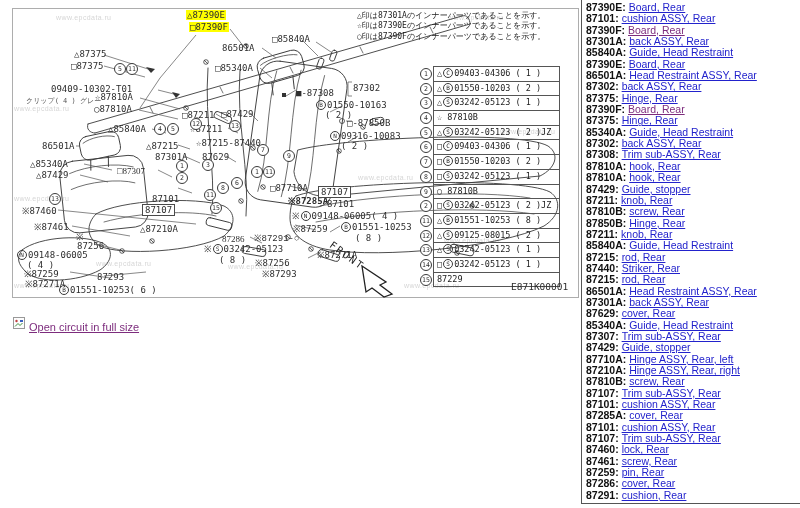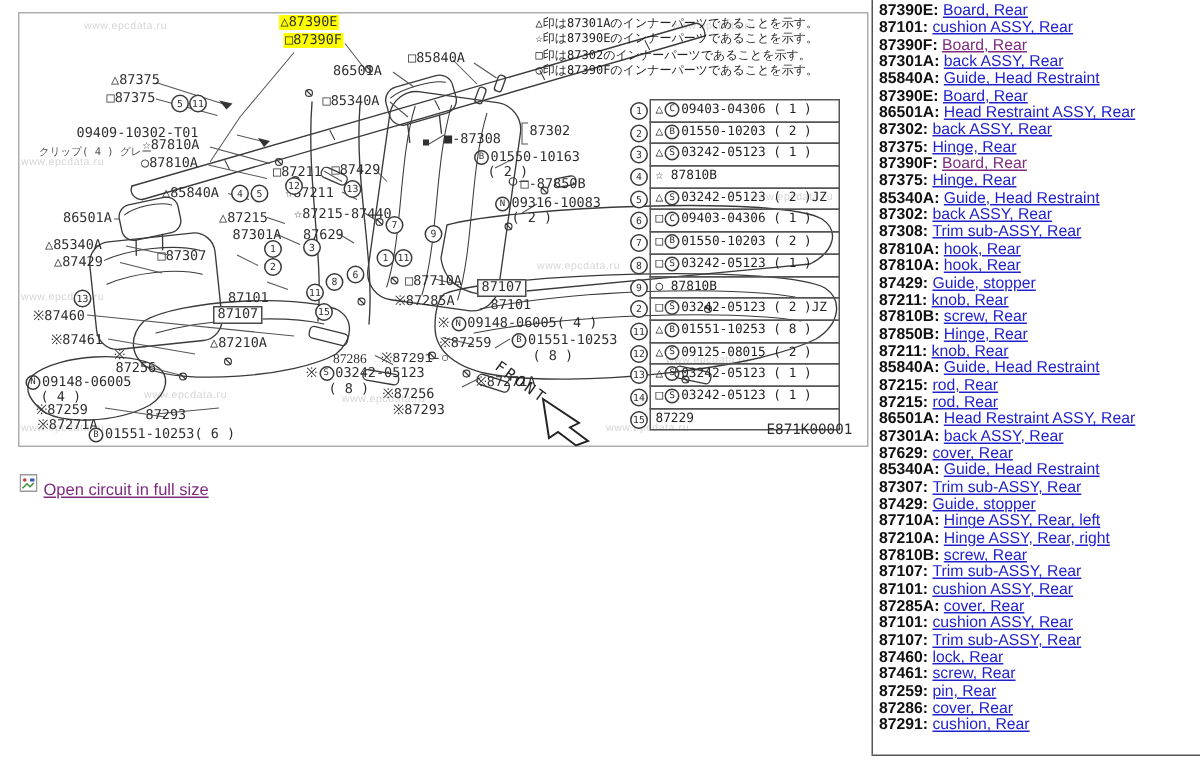--- a/index.html
+++ b/index.html
@@ -222,42 +222,42 @@
       <div class="dlbl" style="left: 42px; top: 141px;">86501A</div>
       <div class="dlbl" style="left: 30px; top: 159px;">△85340A</div>
       <div class="dlbl" style="left: 36px; top: 170px;">△87429</div>
       <div class="dlbl" style="left: 182px; top: 110px;">□87211</div>
       <div class="dlbl" style="left: 221px; top: 109px; text-align: right;">□87429</div>
       <div class="dlbl" style="left: 190px; top: 124px;">☆87211</div>
       <div class="dlbl" style="left: 146px; top: 141px;">△87215</div>
       <div class="dlbl" style="left: 196px; top: 138px;">☆87215-87440</div>
       <div class="dlbl" style="left: 155px; top: 152px;">87301A</div>
       <div class="dlbl" style="left: 202px; top: 152px;">87629</div>
-      <div class="dlbl" style="left: 105px; top: 166px;">□87307</div>
+      <div class="dlbl" style="left: 117px; top: 166px; font-family: Liberation Serif, serif;">□87307</div>
       <div class="dlbl" style="left: 140px; top: 184px; margin-top: 40px;">△87210A</div>
       <div class="dlbl" style="left: 152px; top: 194px;">87101</div>
       <div class="dlbl bx" style="left: 142px; top: 204px;">87107</div>
       <div class="dlbl" style="left: 22px; top: 206px;">※87460</div>
       <div class="dlbl" style="left: 34px; top: 222px;">※87461</div>
       <div class="dlbl" style="left: 76px; top: 232px;">※</div>
       <div class="dlbl" style="left: 77px; top: 241px;">87256</div>
       <div class="dlbl" style="left: 16px; top: 250px;"><span class="clt">N</span>09148-06005</div>
       <div class="dlbl" style="left: 27px; top: 260px;">( 4 )</div>
       <div class="dlbl" style="left: 24px; top: 269px;">※87259</div>
       <div class="dlbl" style="left: 25px; top: 279px;">※87271A</div>
       <div class="dlbl" style="left: 97px; top: 272px;">87293</div>
       <div class="dlbl" style="left: 58px; top: 285px;"><span class="clt">B</span>01551-10253( 6 )</div>
       <div class="dlbl" style="left: 222px; top: 234px; font-family: Liberation Serif, serif;">87286</div>
       <div class="dlbl" style="left: 254px; top: 234px; font-family: Liberation Mono, monospace;">※87291-○</div>
       <div class="dlbl" style="left: 204px; top: 244px;">※<span class="clt">S</span>03242-05123</div>
       <div class="dlbl" style="left: 219px; top: 255px;">( 8 )</div>
       <div class="dlbl" style="left: 255px; top: 258px;">※87256</div>
       <div class="dlbl" style="left: 262px; top: 269px;">※87293</div>
       <div class="dlbl" style="left: 270px; top: 183px;">□87710A</div>
-      <div class="dlbl" style="left: 263px; top: 196px;">※87285A</div>
+      <div class="dlbl" style="left: 288px; top: 196px; font-weight: bold;">※87285A</div>
       <div class="dlbl bx" style="left: 318px; top: 186px;">87107</div>
       <div class="dlbl" style="left: 327px; top: 199px;">87101</div>
       <div class="dlbl" style="left: 292px; top: 211px;">※<span class="clt">N</span>09148-06005( 4 )</div>
       <div class="dlbl" style="left: 293px; top: 224px;">※87259</div>
       <div class="dlbl" style="left: 340px; top: 222px;"><span class="clt">B</span>01551-10253</div>
       <div class="dlbl" style="left: 355px; top: 233px;">( 8 )</div>
       <div class="dlbl" style="left: 317px; top: 250px;">※87271A</div>
       <div class="dlbl" style="left: 296px; top: 88px;">■-87308</div>
       <div class="dlbl" style="left: 353px; top: 83px;">87302</div>
       <div class="dlbl" style="left: 315px; top: 100px;"><span class="clt">B</span>01550-10163</div>
@@ -281,21 +281,20 @@
       <div class="cnum" style="left: 217px; top: 182px;">8</div>
       <div class="cnum" style="left: 204px; top: 189px;">11</div>
       <div class="cnum" style="left: 210px; top: 202px;">15</div>
       <div class="cnum" style="left: 283px; top: 150px;">9</div>
       <div class="cnum" style="left: 190px; top: 118px;">12</div>
     </div>
 
   <div class="legend" id="legend">
       <div>△印は87301Aのインナーパーツであることを示す。</div>
       <div>☆印は87390Eのインナーパーツであることを示す。</div>
-      <div>□印は87302のインナーパーツであることを示す。</div>
       <div>○印は87390Fのインナーパーツであることを示す。</div>
     </div>
 
   <div class="reftable" id="reftable">
       <div class="refrow"><span class="cnum">1</span><span>△<span class="clt">C</span>09403-04306 ( 1 )</span></div>
       <div class="refrow"><span class="cnum">2</span><span>△<span class="clt">B</span>01550-10203 ( 2 )</span></div>
       <div class="refrow"><span class="cnum">3</span><span>△<span class="clt">S</span>03242-05123 ( 1 )</span></div>
       <div class="refrow"><span class="cnum">4</span><span>☆ 87810B</span></div>
       <div class="refrow"><span class="cnum">5</span><span>△<span class="clt">S</span>03242-05123 ( 2 )JZ</span></div>
       <div class="refrow"><span class="cnum">6</span><span>□<span class="clt">C</span>09403-04306 ( 1 )</span></div>
@@ -346,20 +345,21 @@
       <div class="plrow"><span class="pnum">87308: </span><a class="plink" href="#">Trim sub-ASSY, Rear</a></div>
       <div class="plrow"><span class="pnum">87810A: </span><a class="plink" href="#">hook, Rear</a></div>
       <div class="plrow"><span class="pnum">87810A: </span><a class="plink" href="#">hook, Rear</a></div>
       <div class="plrow"><span class="pnum">87429: </span><a class="plink" href="#">Guide, stopper</a></div>
       <div class="plrow"><span class="pnum">87211: </span><a class="plink" href="#">knob, Rear</a></div>
       <div class="plrow"><span class="pnum">87810B: </span><a class="plink" href="#">screw, Rear</a></div>
       <div class="plrow"><span class="pnum">87850B: </span><a class="plink" href="#">Hinge, Rear</a></div>
       <div class="plrow"><span class="pnum">87211: </span><a class="plink" href="#">knob, Rear</a></div>
       <div class="plrow"><span class="pnum">85840A: </span><a class="plink" href="#">Guide, Head Restraint</a></div>
       <div class="plrow"><span class="pnum">87215: </span><a class="plink" href="#">rod, Rear</a></div>
+      <div class="plrow"><span class="pnum">87440: </span><a class="plink" href="#">Striker, Rear</a></div>
       <div class="plrow"><span class="pnum">87215: </span><a class="plink" href="#">rod, Rear</a></div>
       <div class="plrow"><span class="pnum">86501A: </span><a class="plink" href="#">Head Restraint ASSY, Rear</a></div>
       <div class="plrow"><span class="pnum">87301A: </span><a class="plink" href="#">back ASSY, Rear</a></div>
       <div class="plrow"><span class="pnum">87629: </span><a class="plink" href="#">cover, Rear</a></div>
       <div class="plrow"><span class="pnum">85340A: </span><a class="plink" href="#">Guide, Head Restraint</a></div>
       <div class="plrow"><span class="pnum">87307: </span><a class="plink" href="#">Trim sub-ASSY, Rear</a></div>
       <div class="plrow"><span class="pnum">87429: </span><a class="plink" href="#">Guide, stopper</a></div>
       <div class="plrow"><span class="pnum">87710A: </span><a class="plink" href="#">Hinge ASSY, Rear, left</a></div>
       <div class="plrow"><span class="pnum">87210A: </span><a class="plink" href="#">Hinge ASSY, Rear, right</a></div>
       <div class="plrow"><span class="pnum">87810B: </span><a class="plink" href="#">screw, Rear</a></div>

